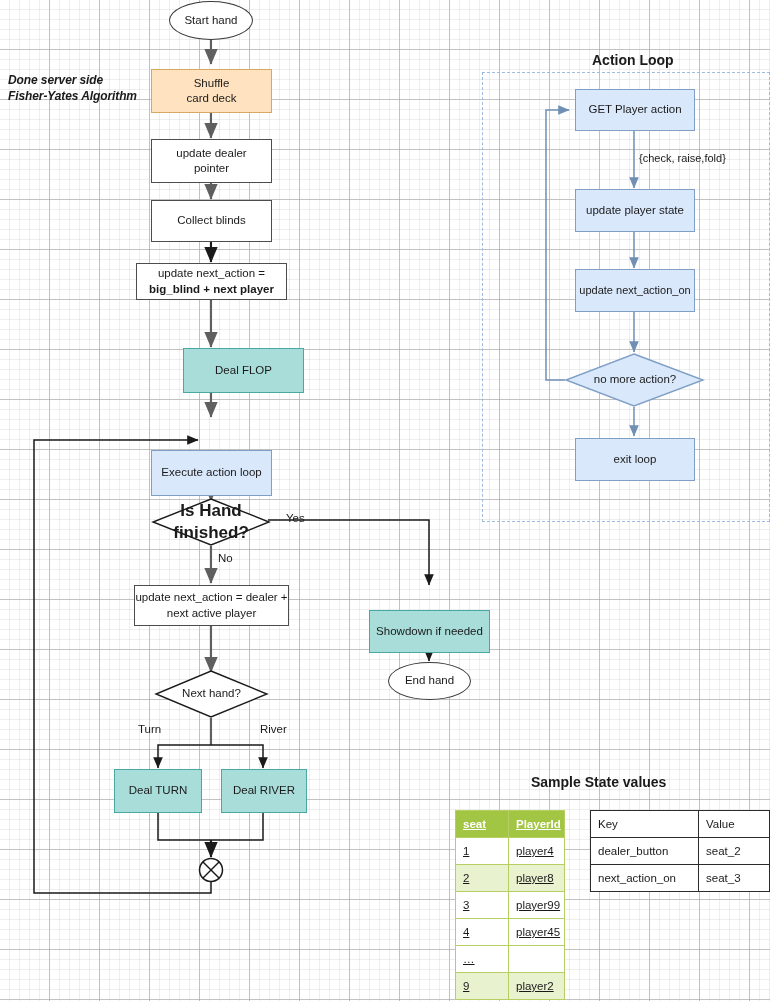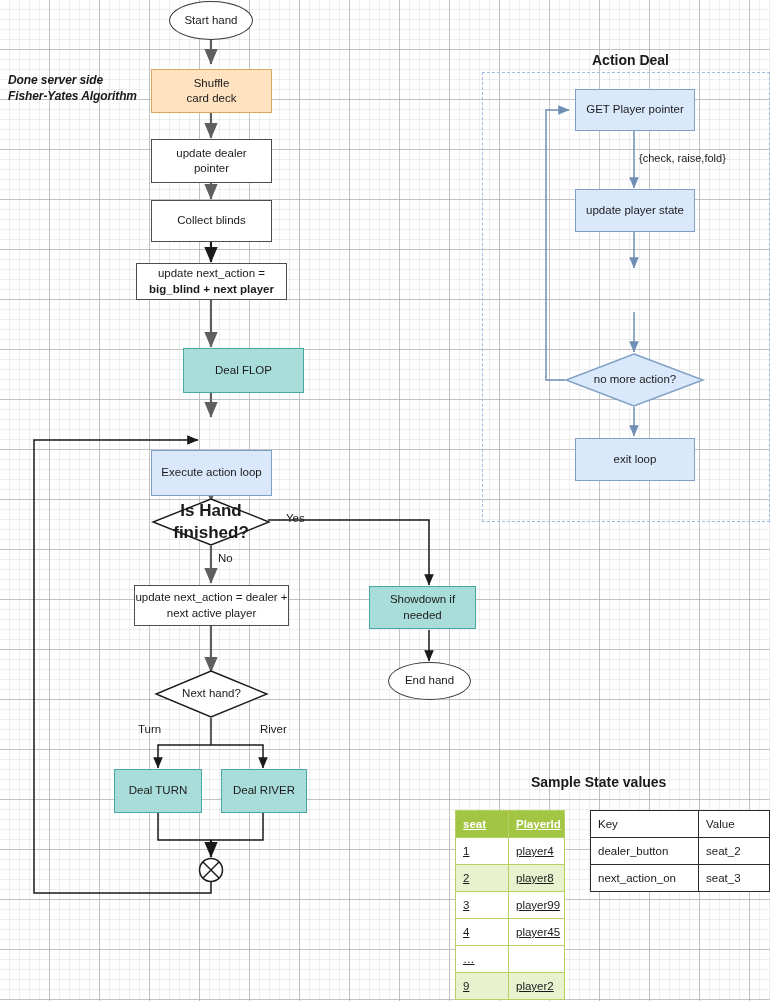--- a/index.html
+++ b/index.html
@@ -189,34 +189,35 @@
   </svg>
   <div class="node" style="left:155px; top:670px; width:113px; height:48px;">Next hand?</div>
 
   <div class="label" style="left:138px; top:723px;">Turn</div>
   <div class="label" style="left:260px; top:723px;">River</div>
 
   <div class="node teal" style="left:114px; top:769px; width:88px; height:44px;">Deal TURN</div>
 
   <div class="node teal" style="left:221px; top:769px; width:86px; height:44px;">Deal RIVER</div>
 
-  <div class="node teal" style="left:369px; top:586px; width:107px; height:43px;text-align:center;">Showdown if needed</div>
+  <div class="node teal" style="left:369px; top:610px; width:121px; height:43px;text-align:center;">Showdown if needed</div>
 
   <div class="node ellipse" style="left:388px; top:662px; width:83px; height:38px;">End hand</div>
 
-  <div class="section-title" style="left:592px; top:52px;">Action Deal</div>
+  <div class="section-title" style="left:592px; top:52px;">Action Loop</div>
 
   <div class="dashframe" style="left:482px; top:72px; width:288px; height:450px;"></div>
 
-  <div class="node bluebox" style="left:575px; top:89px; width:120px; height:42px;">GET Player pointer</div>
+  <div class="node bluebox" style="left:575px; top:89px; width:120px; height:42px;">GET Player action</div>
 
   <div class="label" style="left:639px; top:152px; font-size:11px;">{check, raise,fold}</div>
 
   <div class="node bluebox" style="left:575px; top:189px; width:120px; height:43px;">update player state</div>
 
+  <div class="node bluebox" style="left:575px; top:269px; width:120px; height:43px; font-size:11px;">update next_action_on</div>
 
   <svg style="position:absolute;left:565px;top:353px;width:140px;height:54px;overflow:visible;">
     <polygon points="69,1 138,27 69,53 1,27" fill="#dae8fc" stroke="#7f9fc4" stroke-width="1.4"></polygon>
   </svg>
   <div class="node" style="left:565px; top:353px; width:140px; height:54px;">no more action?</div>
 
   <div class="node bluebox" style="left:575px; top:438px; width:120px; height:43px;">exit loop</div>
 
   <div class="section-title" style="left:531px; top:774px;">Sample State values</div>
 

